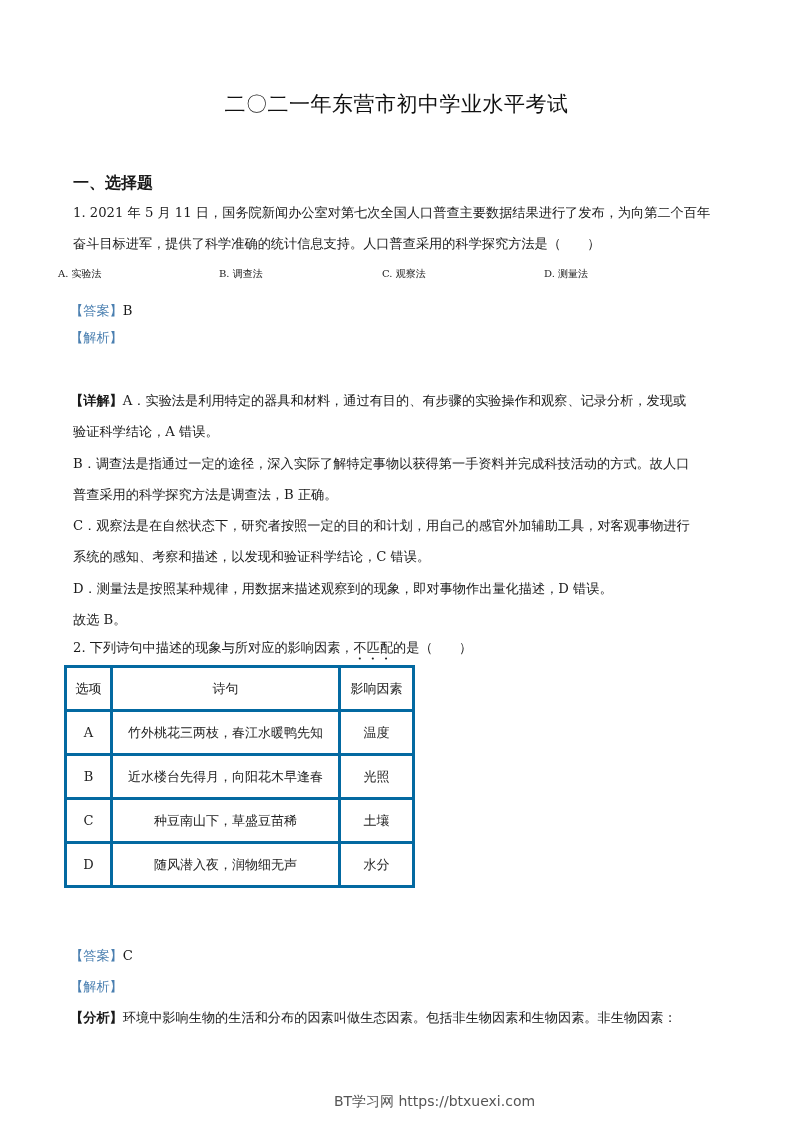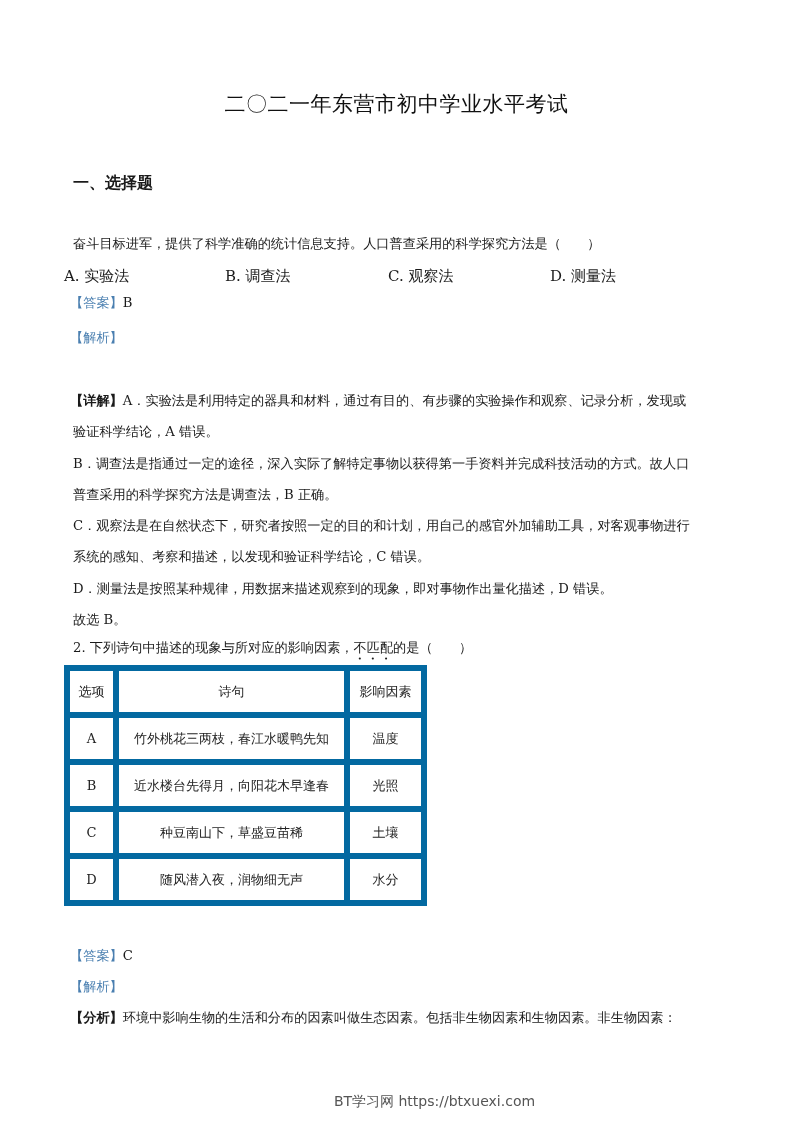--- a/index.html
+++ b/index.html
@@ -17,64 +17,65 @@
   .title-main { top: 68px; font-size: 21px; letter-spacing: 0.5px; }
   .title-sub { top: 110px; font-size: 20px; letter-spacing: 20px; padding-left: 18px; box-sizing: border-box; }
   .section-heading {
     position: absolute; left: 73px; top: 151px; font-size: 16px; font-weight: bold;
     font-family: "DejaVu Sans", "Liberation Sans", sans-serif;
   }
   .line {
     position: absolute; left: 73px; width: 650px; font-size: 13.2px; line-height: 18px;
     white-space: nowrap;
   }
-  .opts { position: absolute; left: 64px; width: 650px; font-size: 15px; height: 18px; }
+  .opts { position: absolute; left: 58px; width: 650px; font-size: 10px; height: 18px; }
   .opt { position: absolute; top: 0; white-space: nowrap; }
   .opt:nth-child(1) { left: 0; }
   .opt:nth-child(2) { left: 161px; }
   .opt:nth-child(3) { left: 324px; }
   .opt:nth-child(4) { left: 486px; text-align: right; }
   .tag-blue { color: #4a7fb0; }
   .tag-black { color: #1a1a1a; font-weight: bold; }
   .emph { text-emphasis: dot; -webkit-text-emphasis: dot; text-emphasis-position: under; -webkit-text-emphasis-position: under; }
   table.poems {
     position: absolute; left: 64px; top: 643px; border-collapse: collapse;
     font-size: 13px;
   }
   table.poems td {
-    border: 6px solid #0369a1; height: 41px; text-align: center; vertical-align: middle;
+    border: 3px solid #0369a1; height: 41px; text-align: center; vertical-align: middle;
     padding: 0; color: #222;
   }
   table.poems td.c1 { width: 43px; }
   table.poems td.c2 { width: 225px; }
   table.poems td.c3 { width: 71px; }
   .footer {
     position: absolute; top: 1071px; left: 0; width: 793px; text-align: center;
     font-family: "DejaVu Sans", "Liberation Sans", sans-serif; font-size: 14px; color: #555; padding-left: 38px;
   }
 </style>
 </head>
 <body>
 
 <div class="page">
 
   <div class="title title-main">二〇二一年东营市初中学业水平考试</div>
 
   <div class="section-heading">一、选择题</div>
 
+  <div class="line" style="top:182px">1. 2021 年 5 月 11 日，国务院新闻办公室对第七次全国人口普查主要数据结果进行了发布，为向第二个百年</div>
   <div class="line" style="top:213px">奋斗目标进军，提供了科学准确的统计信息支持。人口普查采用的科学探究方法是（　　）</div>
 
   <div class="opts" style="top:245px">
     <span class="opt">A. 实验法</span>
     <span class="opt">B. 调查法</span>
     <span class="opt">C. 观察法</span>
     <span class="opt">D. 测量法</span>
   </div>
 
-  <div class="line" style="top:272px; left:70px">
+  <div class="line" style="top:280px; left:70px">
     <span class="tag-blue">【答案】</span><span>B</span>
   </div>
   <div class="line" style="top:307px; left:70px">
     <span class="tag-blue">【解析】</span>
   </div>
   <div class="line" style="top:370px; left:70px">
     <span class="tag-black">【详解】</span><span>A．实验法是利用特定的器具和材料，通过有目的、有步骤的实验操作和观察、记录分析，发现或</span>
   </div>
   <div class="line" style="top:401px">验证科学结论，A 错误。</div>
   <div class="line" style="top:433px">B．调查法是指通过一定的途径，深入实际了解特定事物以获得第一手资料并完成科技活动的方式。故人口</div>

